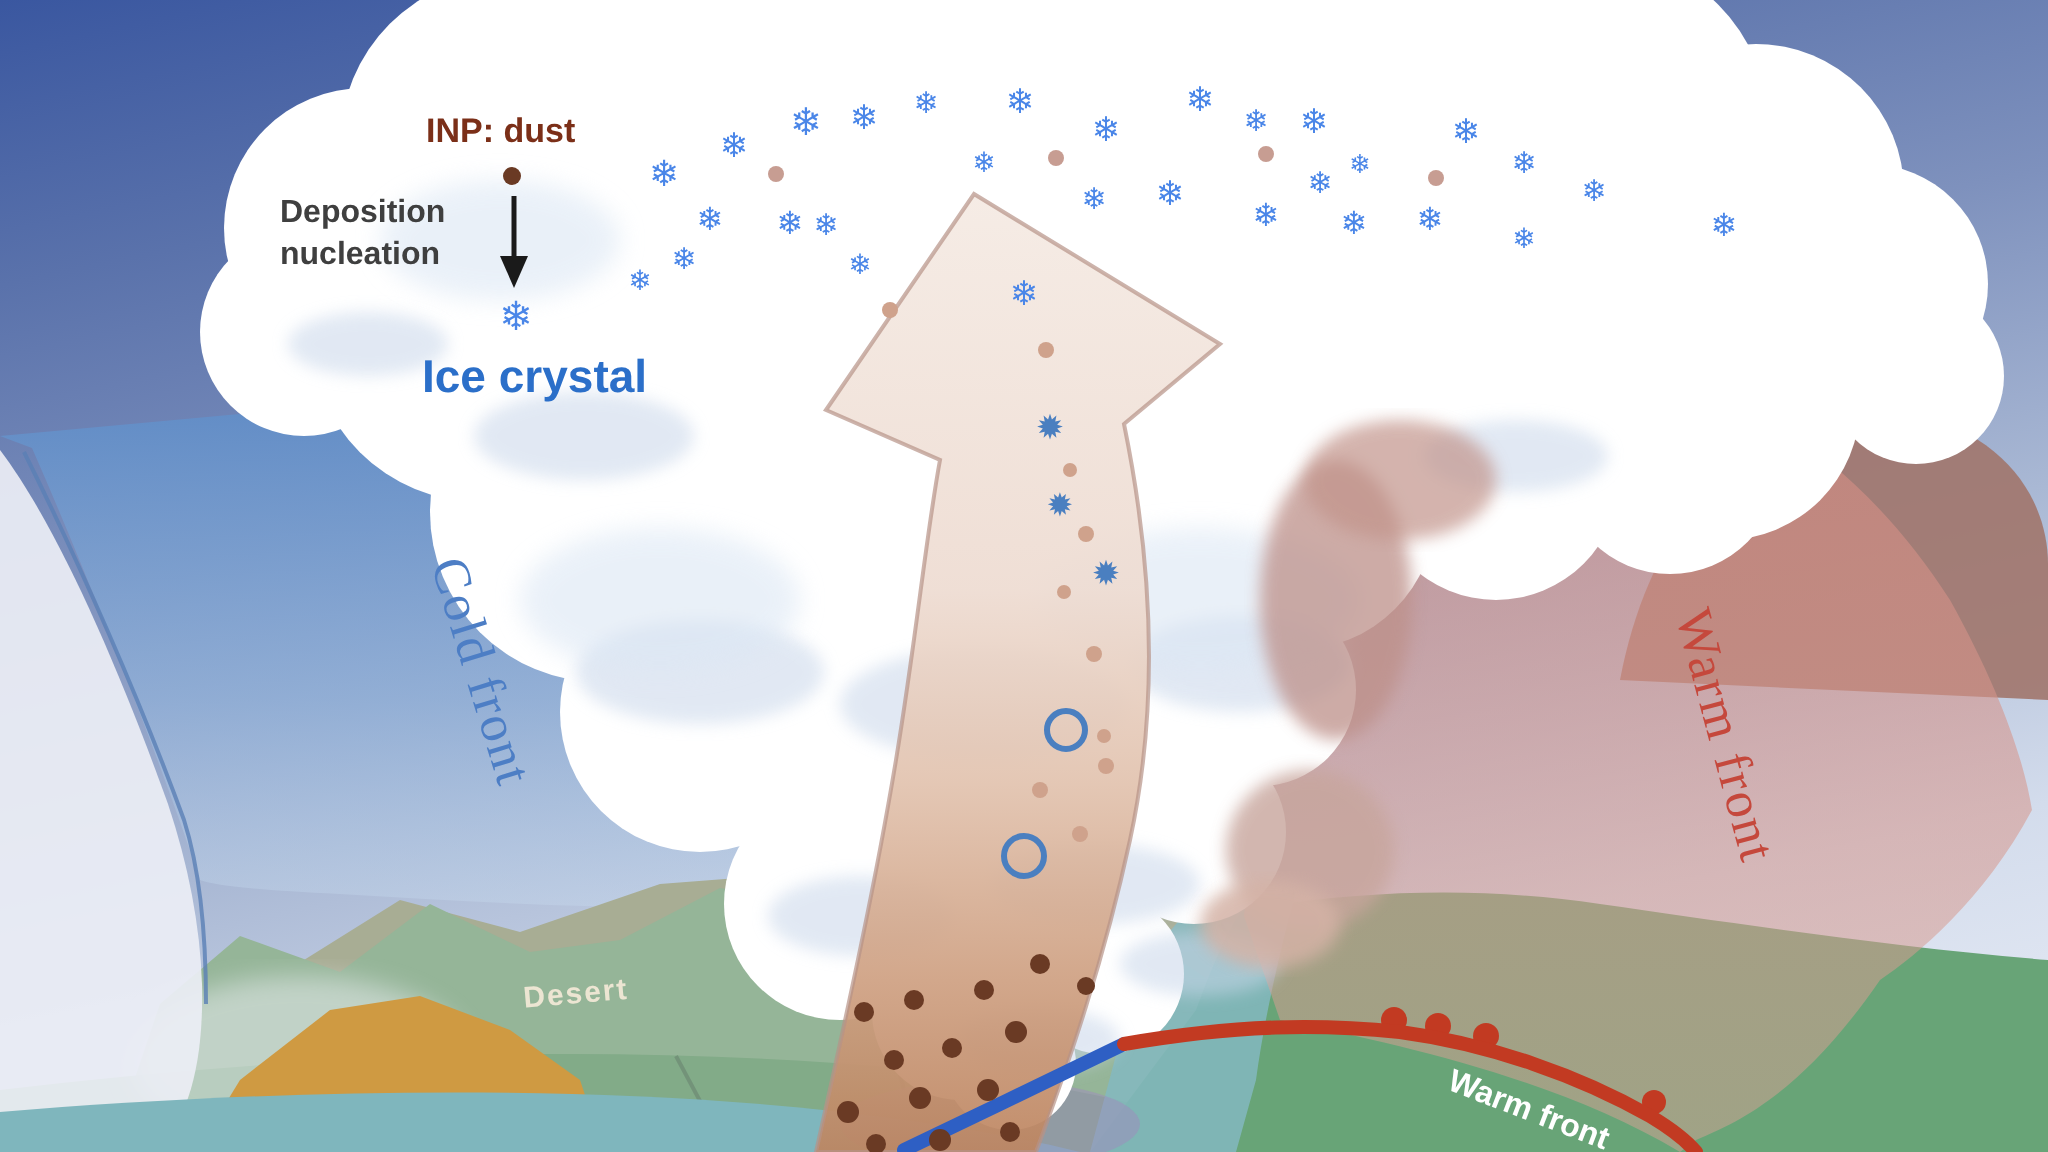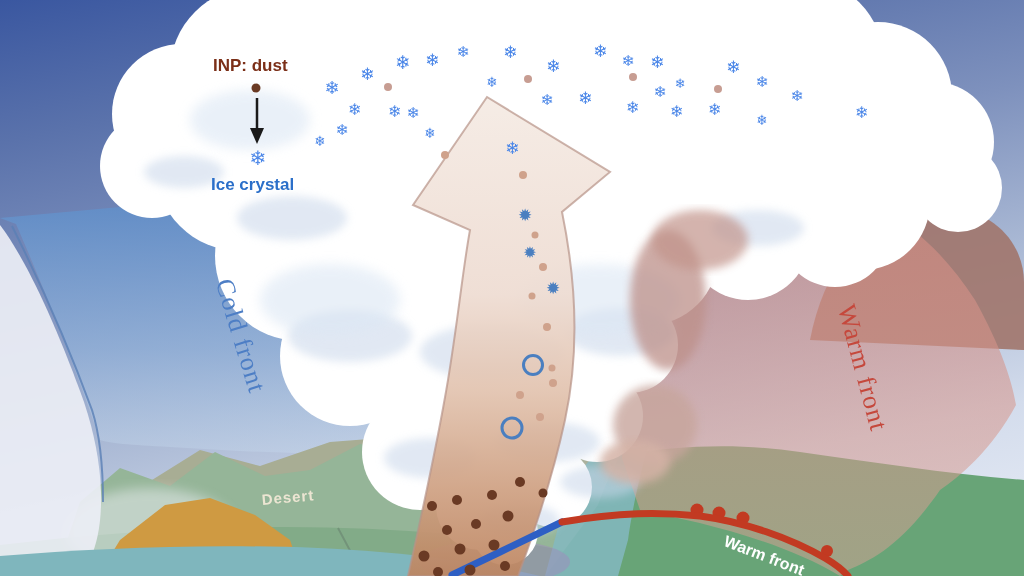--- a/index.html
+++ b/index.html
@@ -10,21 +10,21 @@
   }
   #scene{position:absolute;left:0;top:0;}
   #particles{position:absolute;left:0;top:0;width:1024px;height:576px;pointer-events:none;}
   .flake{position:absolute;transform:translate(-50%,-50%);line-height:1;font-family:"DejaVu Sans",sans-serif;}
   .burst{position:absolute;transform:translate(-50%,-50%);line-height:1;font-family:"DejaVu Sans",sans-serif;}
   .dot{position:absolute;border-radius:50%;transform:translate(-50%,-50%);}
   .ring{position:absolute;border-radius:50%;transform:translate(-50%,-50%);background:transparent;border:3.5px solid #4a7fc0;}
   .lbl{position:absolute;white-space:nowrap;line-height:1.25;}
   .lbl-inp{left:213px;top:55px;font-size:17px;font-weight:bold;color:#7b2f18;}
   .lbl-dep{left:140px;top:96px;font-size:16px;font-weight:bold;color:#3f3f3f;line-height:21px;}
-  .lbl-ice{left:211px;top:174px;font-size:17px;font-weight:bold;color:#2b6fc9;}
+  .lbl-ice{left:211px;top:174px;font-size:23px;font-weight:bold;color:#2b6fc9;}
   .lbl-cold{left:240px;top:336px;font-size:26px;color:#4d7ec5;font-family:"Liberation Serif",serif;
             transform:translate(-50%,-50%) rotate(73deg);letter-spacing:1px;}
   .lbl-warm{left:862px;top:368px;font-size:26px;color:#c5483c;font-family:"Liberation Serif",serif;
             transform:translate(-50%,-50%) rotate(75deg);letter-spacing:1px;}
   .lbl-desert{left:288px;top:498px;font-size:15px;font-weight:bold;color:#ece5d2;
             transform:translate(-50%,-50%) rotate(-5deg);letter-spacing:1px;}
   .lbl-wfsurf{left:764px;top:556px;font-size:16px;font-weight:bold;color:#ffffff;
             transform:translate(-50%,-50%) rotate(21deg);}
   .icon-icecrystal{position:absolute;left:258px;top:158px;transform:translate(-50%,-50%);
             font-size:20px;color:#4a86e8;line-height:1;font-family:"DejaVu Sans",sans-serif;}
@@ -242,18 +242,22 @@
       <span class="ring" style="left: 512px; top: 428px; width: 17px; height: 17px; border-color: rgb(74, 127, 192);"></span>
       <span class="burst" style="left: 553px; top: 288px; font-size: 17px; color: rgb(74, 127, 192);">✹</span>
       <span class="burst" style="left: 530px; top: 253px; font-size: 16px; color: rgb(74, 127, 192);">✹</span>
       <span class="burst" style="left: 525px; top: 215px; font-size: 17px; color: rgb(74, 127, 192);">✹</span>
       <span class="flake" style="left: 512px; top: 148px; font-size: 17px; color: rgb(74, 134, 232);">❄</span>
     </div>
 
   <span class="icon-icecrystal">❄</span>
 
   <div class="lbl lbl-inp">INP: dust</div>
+  <div class="lbl lbl-dep">
+    <div>Deposition</div>
+    <div>nucleation</div>
+  </div>
   <div class="lbl lbl-ice">Ice crystal</div>
   <div class="lbl lbl-cold">Cold front</div>
   <div class="lbl lbl-warm">Warm front</div>
   <div class="lbl lbl-desert">Desert</div>
   <div class="lbl lbl-wfsurf">Warm front</div>
 </div>
 
 </body></html>

